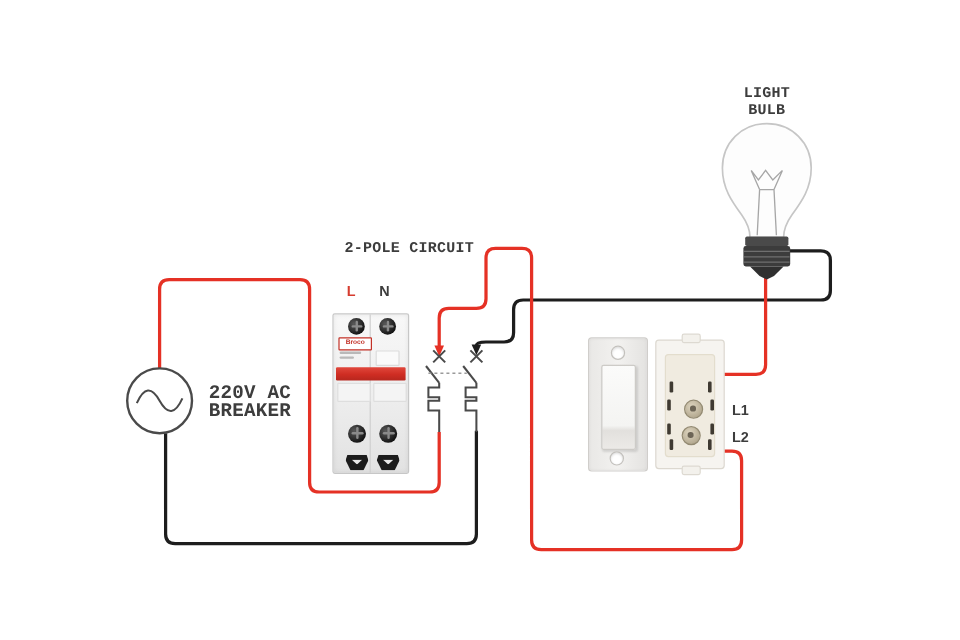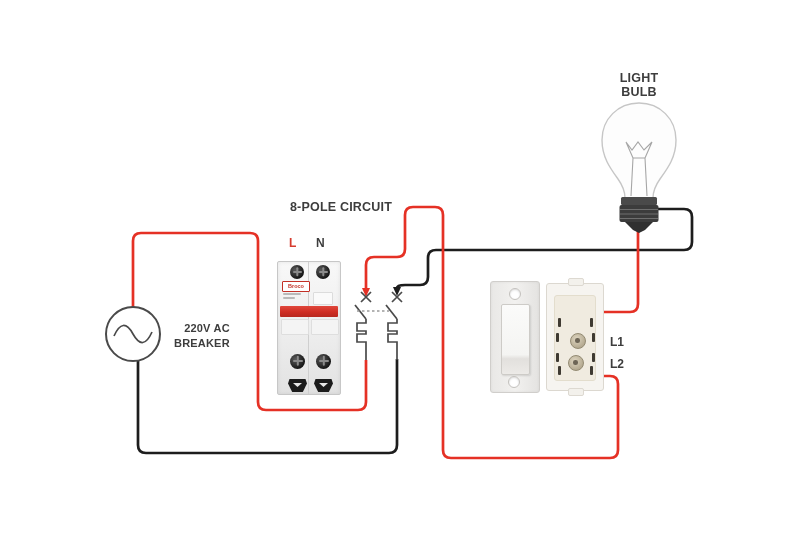--- a/index.html
+++ b/index.html
@@ -18,21 +18,21 @@
   .wire-red{stroke:var(--wire-live);}
   .wire-black{stroke:var(--wire-neutral);}
   .arrow-red{fill:var(--wire-live);}
   .arrow-black{fill:var(--wire-neutral);}
   .sym{fill:none;stroke:var(--schematic-gray);stroke-width:1.7px;}
   .sym-dotted{fill:none;stroke:#9a9a9a;stroke-width:1.3px;stroke-dasharray:2.5 2.5;}
   .glass{fill:#fdfdfd;stroke:#c6c6c6;stroke-width:1.4px;}
   .filament{fill:none;stroke:#a6a6a6;stroke-width:1.1px;}
   
   .lbl{position:absolute;color:var(--label-text);font-weight:bold;font-size:12.5px;line-height:14px;text-align:center;letter-spacing:.2px;white-space:nowrap;}
-  .lbl .ln{display:block;}
+  .lbl .ln{display:block;font-family:Liberation Mono, monospace;}
   .term-lbl{position:absolute;color:var(--label-text);font-weight:bold;font-size:12px;}
   .term-lbl.red{color:var(--terminal-live-red);}
   
   .mcb{position:absolute;left:277px;top:261px;width:62px;height:132px;background:linear-gradient(180deg,#f8f8f8 0%,#ededed 55%,#e2e2e2 100%);border:1px solid #c7c7c7;border-radius:2px;box-shadow:inset 0 0 4px rgba(0,0,0,.08);}
   .mcb-seam{position:absolute;left:30px;top:0;width:1px;height:100%;background:#cfcfcf;}
   .screw{position:absolute;width:14px;height:14px;border-radius:50%;background:radial-gradient(circle at 35% 35%,#5a5a5a 0%,#141414 72%);}
   .screw::before,.screw::after{content:"";position:absolute;left:2.5px;right:2.5px;top:6px;height:1.6px;background:#8a8a8a;border-radius:1px;}
   .screw::after{transform:rotate(90deg);}
   .mcb-logo{position:absolute;left:4px;top:19px;width:26px;height:9px;border:1px solid #c23026;border-radius:1px;background:#fff;color:#c23026;font-size:5.5px;font-weight:bold;line-height:8px;text-align:center;overflow:hidden;}
   .mcb-code{position:absolute;left:5px;background:#b9b9b9;height:1.6px;border-radius:1px;}
@@ -135,27 +135,27 @@
     <span class="slot" style="left:11px;top:82px;"></span>
     <span class="slot" style="left:43px;top:34px;"></span>
     <span class="slot" style="left:45px;top:49px;"></span>
     <span class="slot" style="left:45px;top:69px;"></span>
     <span class="slot" style="left:43px;top:82px;"></span>
     <span class="term" style="left:23px;top:49px;"></span>
     <span class="term" style="left:21px;top:71px;"></span>
   </div>
 
   <div class="lbl" style="left:270px;top:200px;width:142px;">
-    <span class="ln">8-POLE CIRCUIT</span>
+    <span class="ln">2-POLE CIRCUIT</span>
   </div>
 
   <span class="term-lbl red" style="left:289px;top:236px;">L</span>
   <span class="term-lbl" style="left:316px;top:236px;">N</span>
 
-  <div class="lbl" style="left:174px;top:321px;text-align:right;font-size:11px;line-height:14.5px;">
+  <div class="lbl" style="left:174px;top:321px;text-align:right;font-size:16px;line-height:14.5px;">
     <span class="ln">220V AC</span>
     <span class="ln">BREAKER</span>
   </div>
 
   <div class="lbl" style="left:604px;top:71px;width:70px;">
     <span class="ln">LIGHT</span>
     <span class="ln">BULB</span>
   </div>
 
   <div class="lbl" style="left:477px;top:395px;width:140px;">

